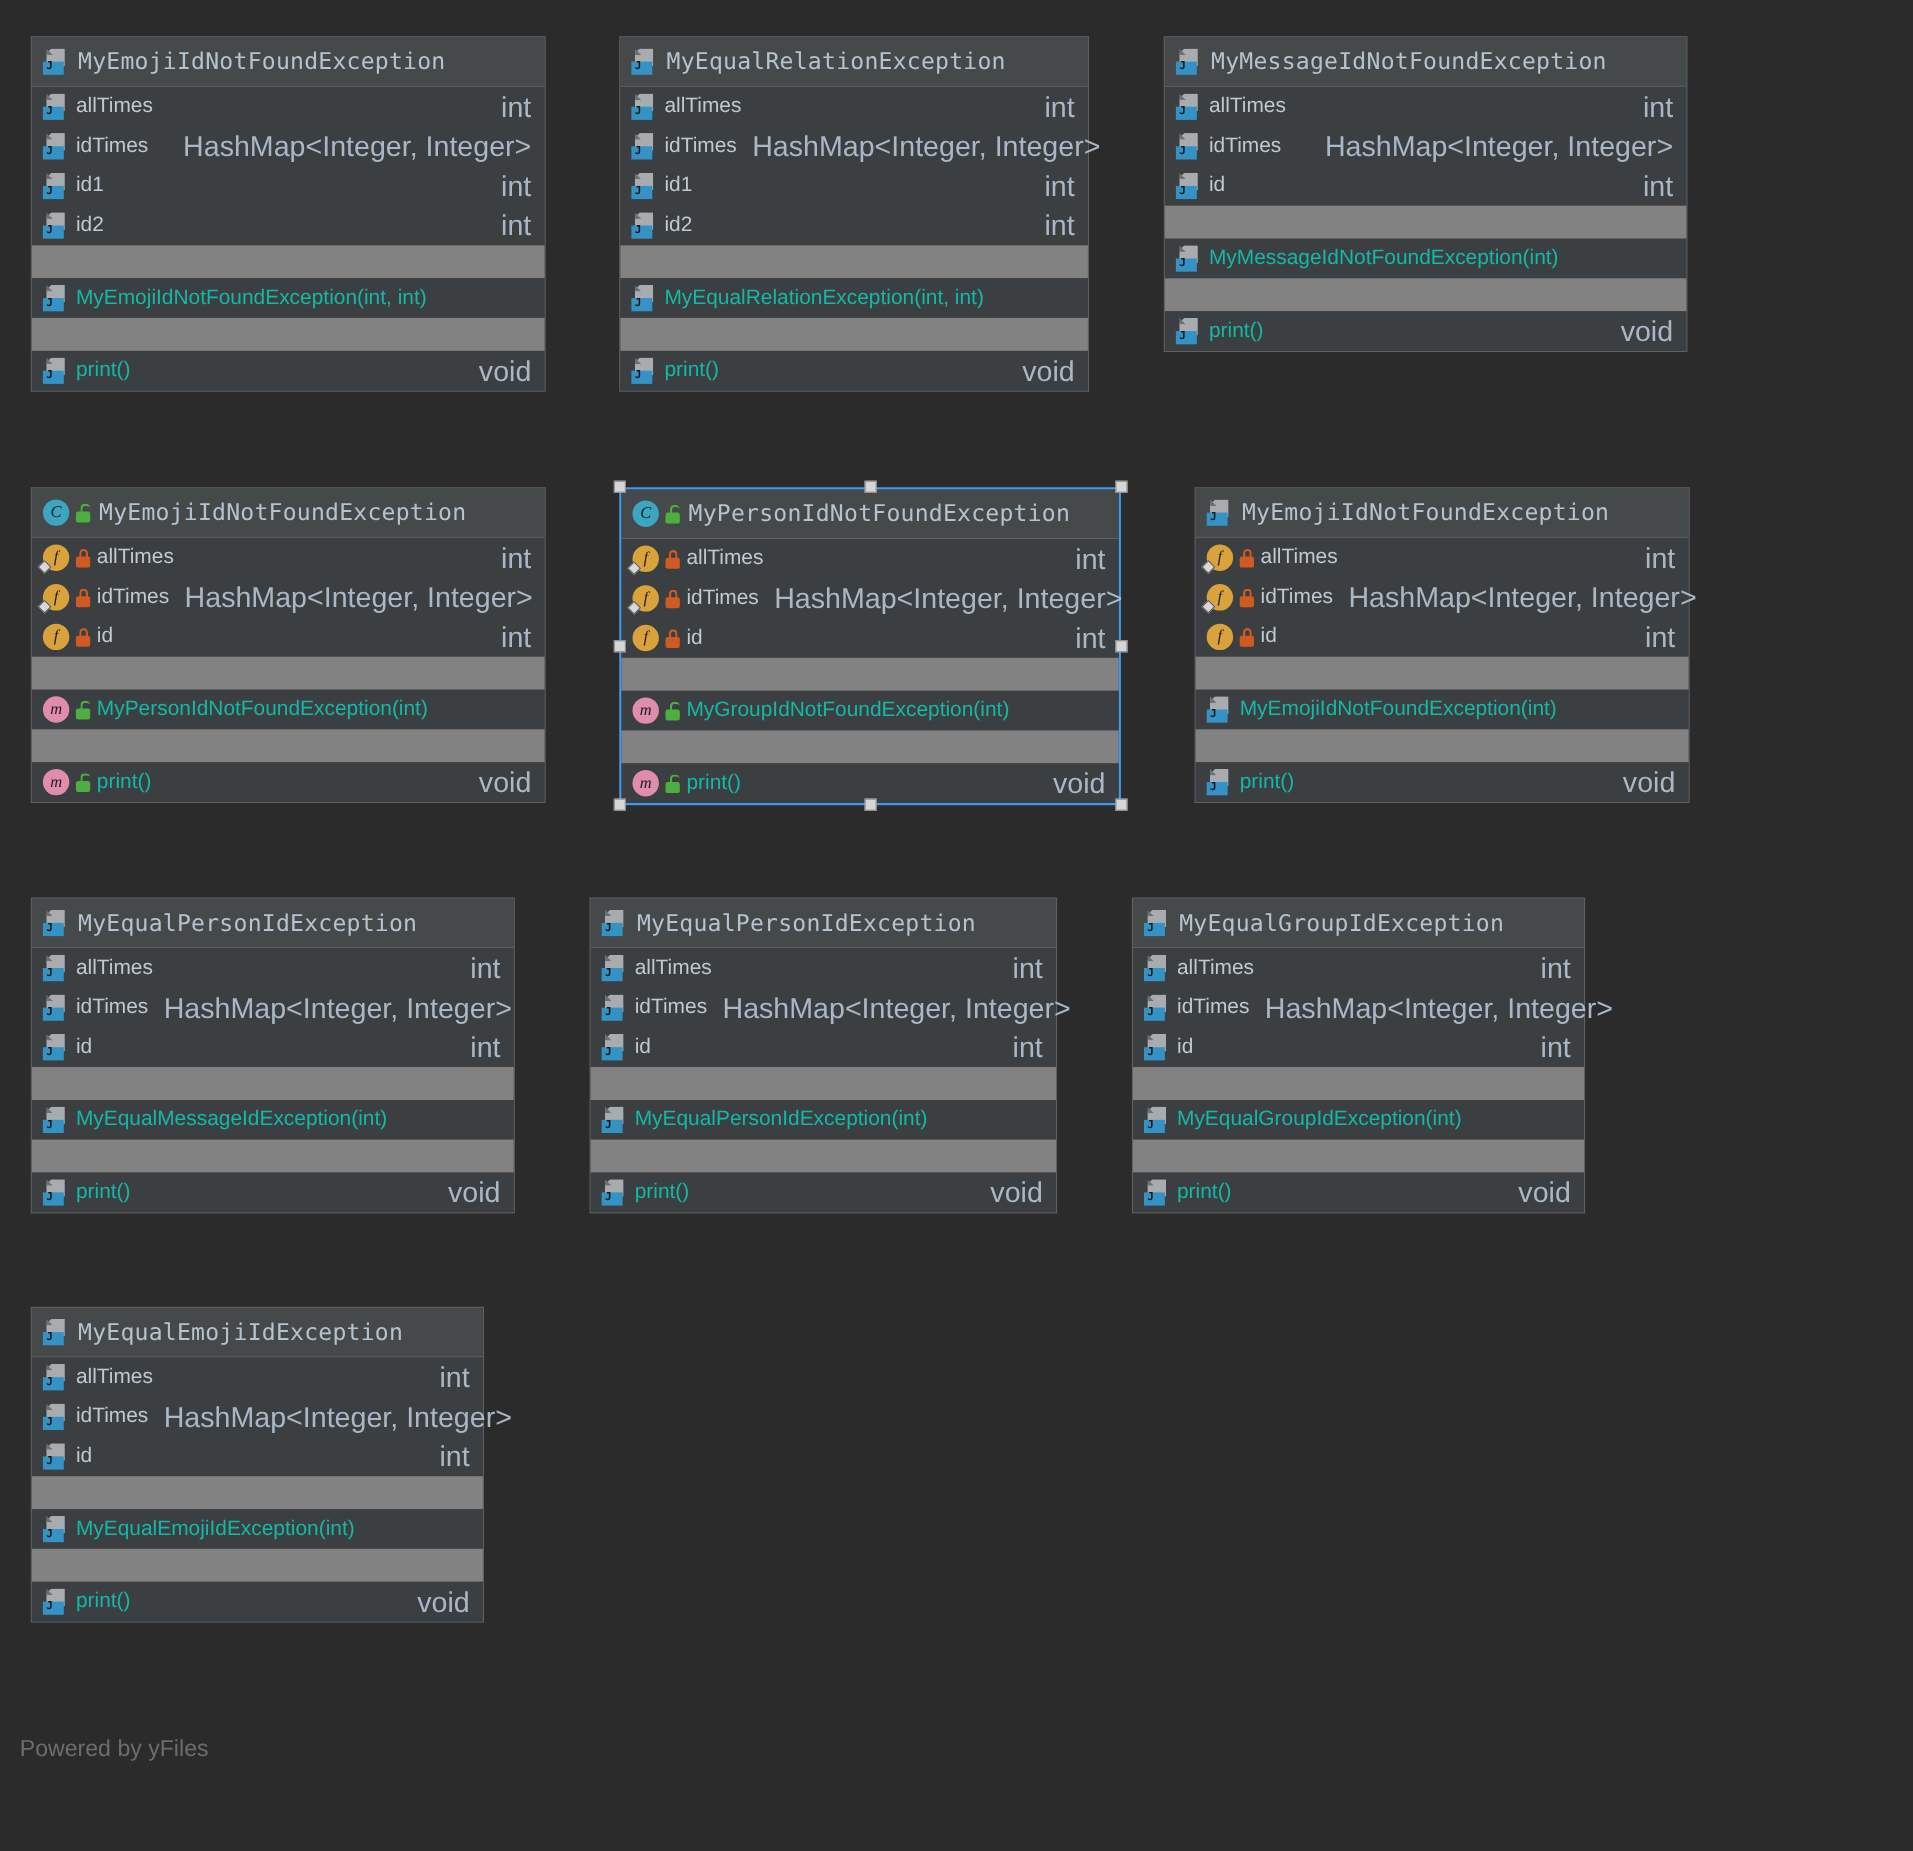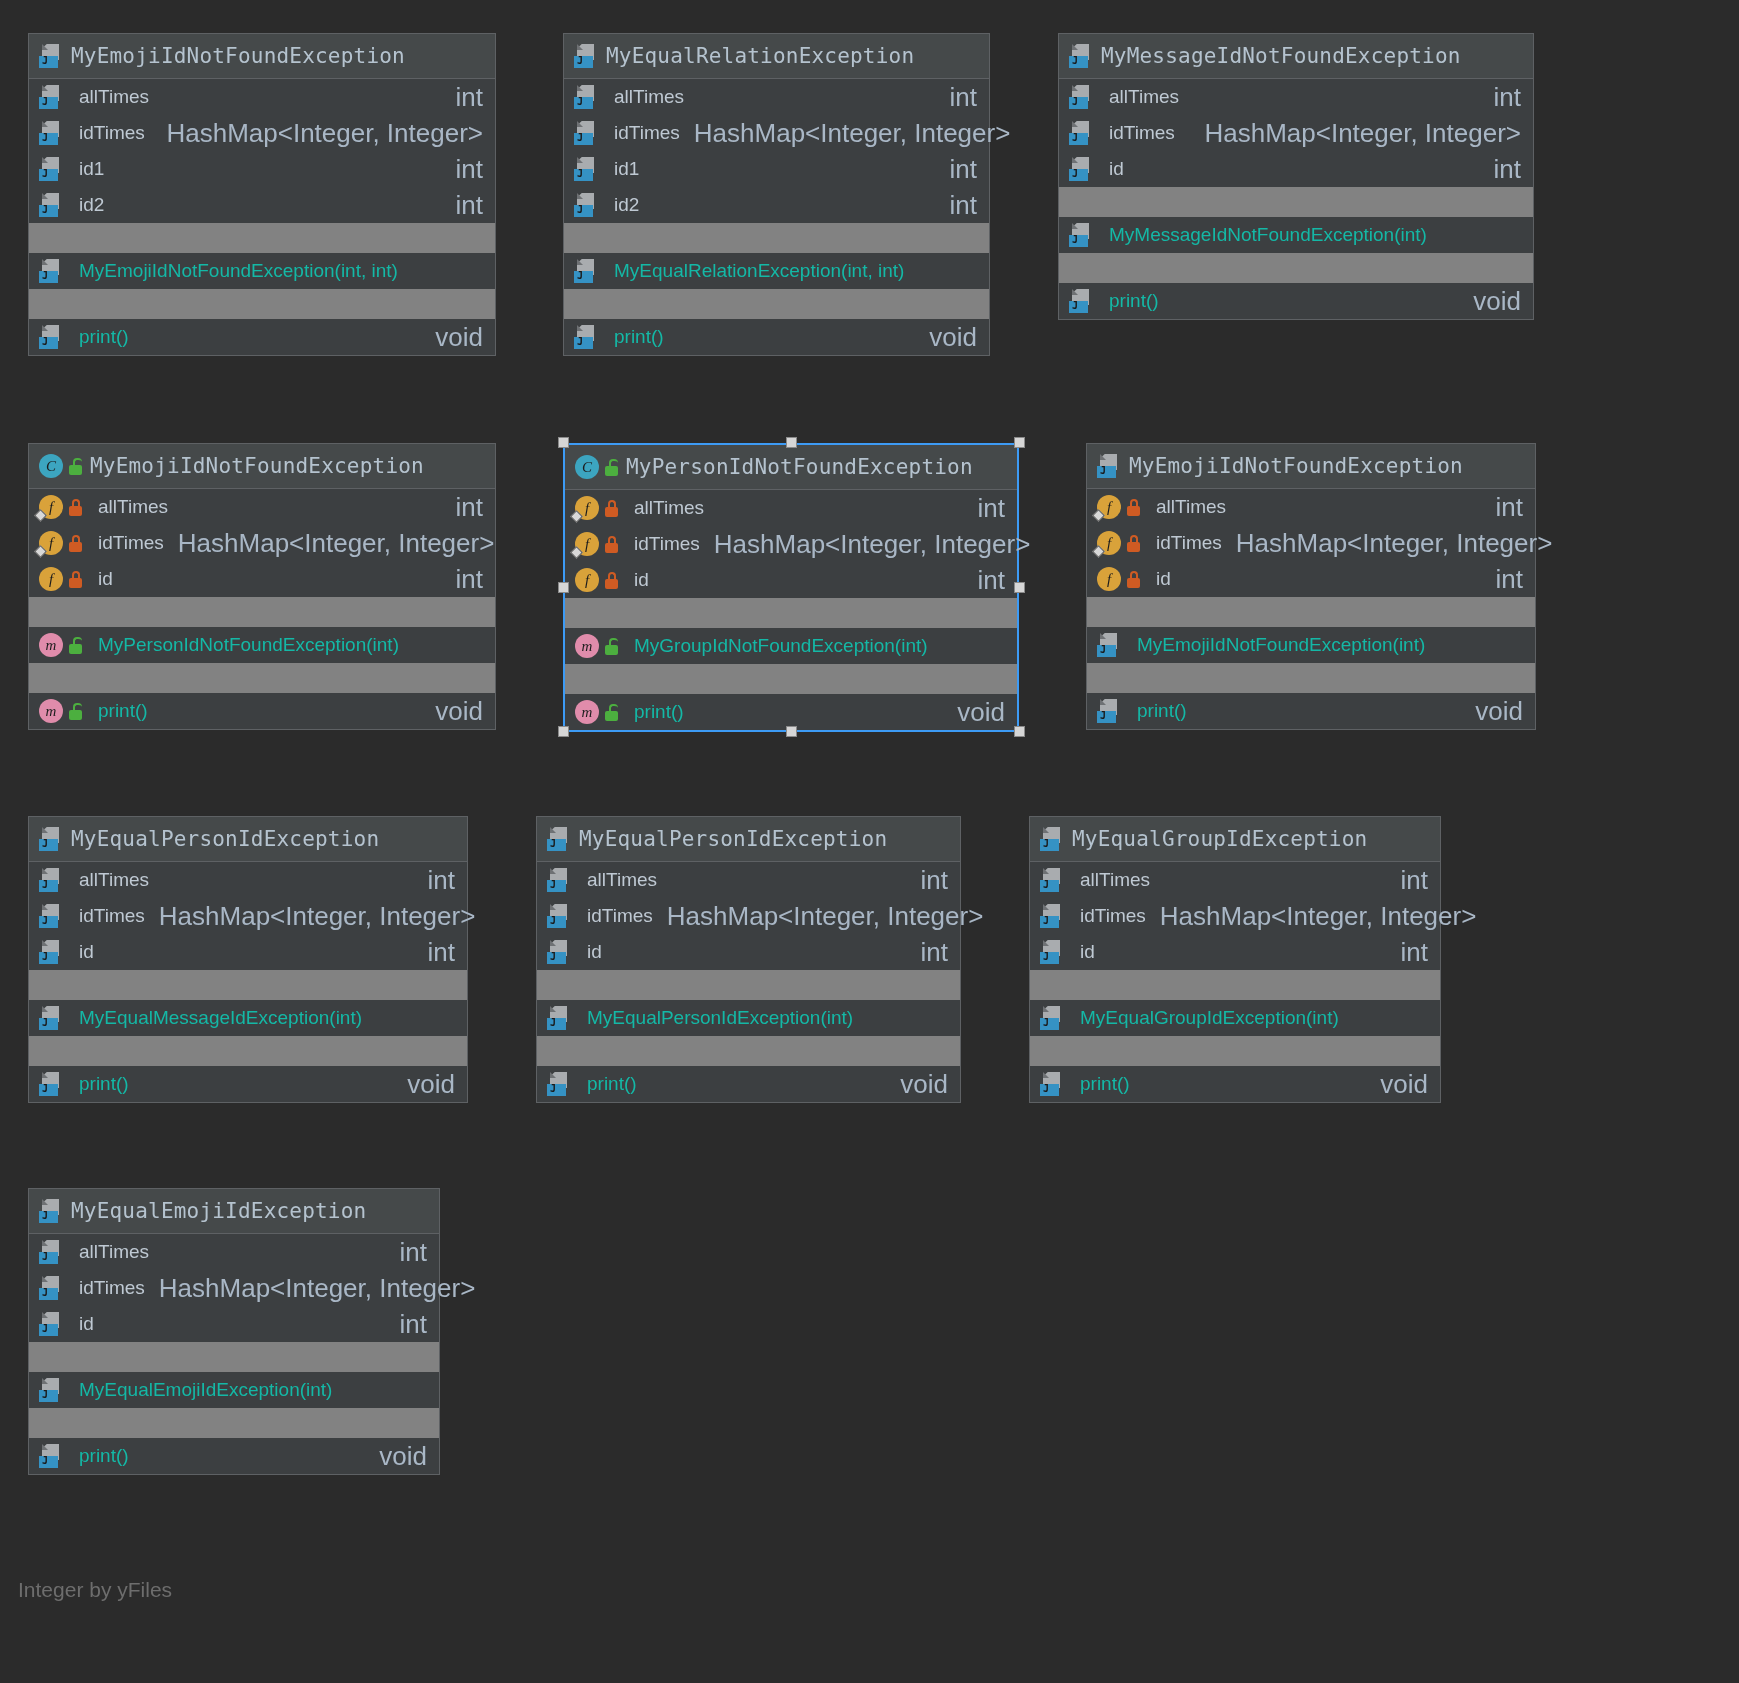--- a/index.html
+++ b/index.html
@@ -40,21 +40,21 @@
   .row{
     display:flex; align-items:center;
     height:36px;
     padding:0 12px 0 10px;
     background:#3c3f41;
   }
   .row .name{
     font-size:19px;
     color:#bfc9d3;
     white-space:nowrap;
-    margin-left:14px;
+    margin-left:4px;
   }
   .row .type{
     margin-left:auto;
     font-size:26px;
     color:#a9b7c6;
     white-space:nowrap;
     padding-left:14px;
   }
   .row.method .name{ color:#14b8a6; }
 
@@ -762,14 +762,14 @@
         <span class="ic ic-java">
           <span class="pg"></span>
           <span class="fold"></span>
           <span class="jb"></span>
           <span class="jl">J</span>
         </span>
         <span class="name">print()</span>
         <span class="type">void</span>
       </div>
     </div>
-    <div class="watermark" style="left: 18px; top: 1578px;">Integer by yFiles</div>
+    <div class="watermark" style="left: 18px; top: 1578px;">Powered by yFiles</div>
   </div>
 
 </body></html>

